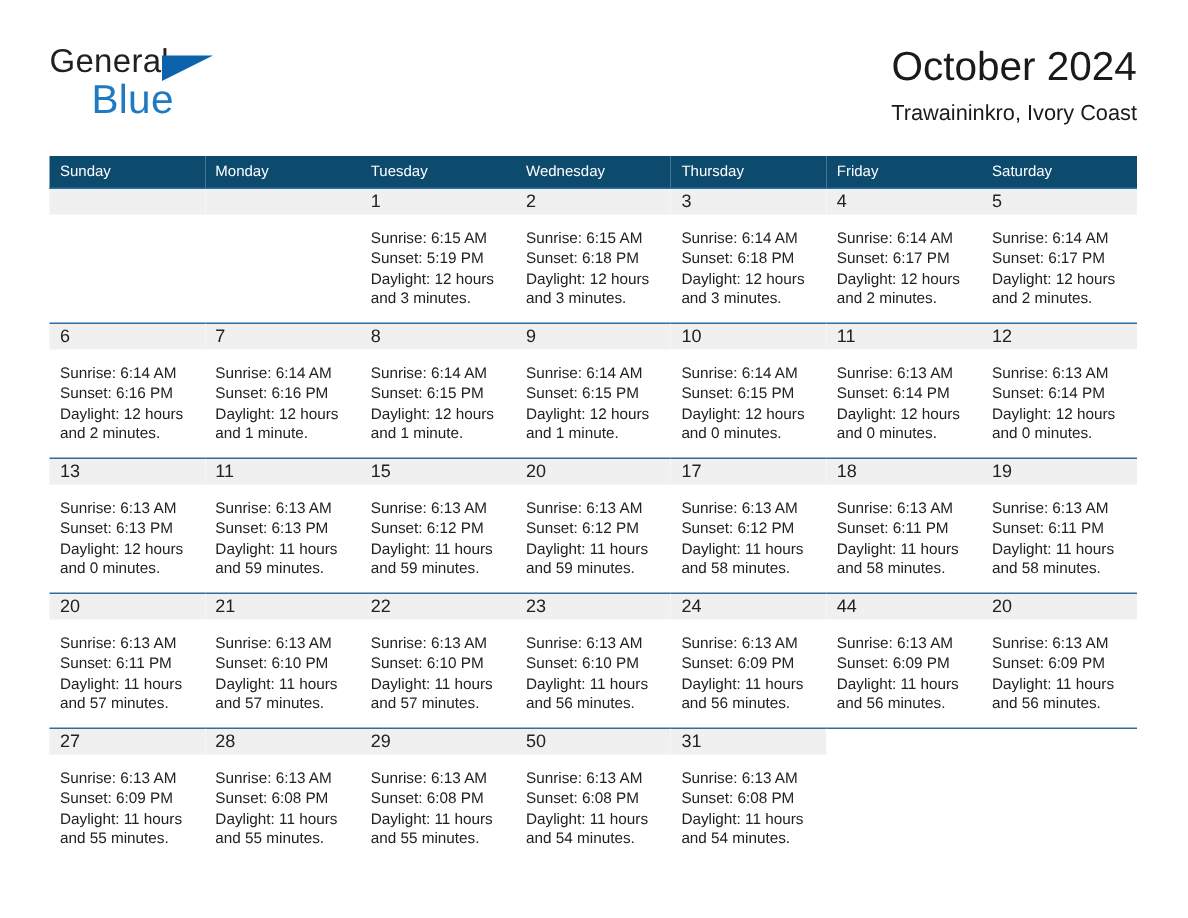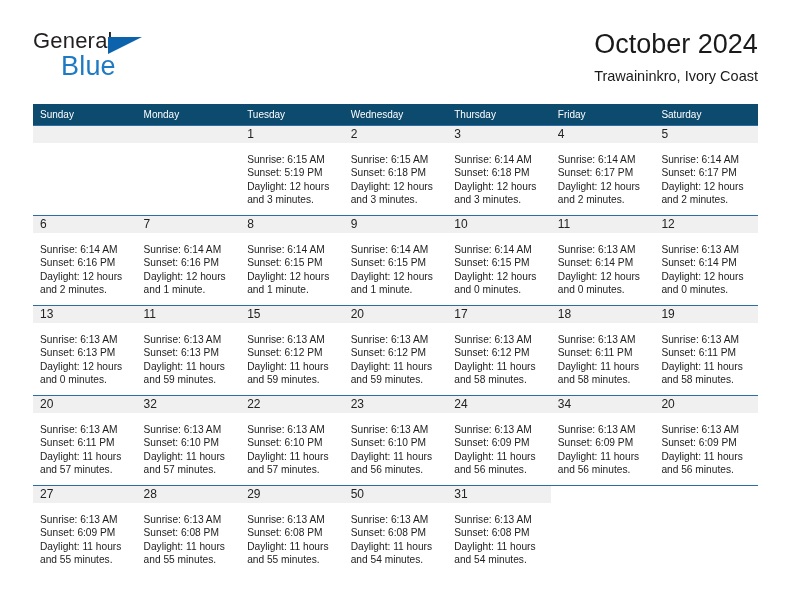--- a/index.html
+++ b/index.html
@@ -372,21 +372,21 @@
         <td>
           <div class="daynum-bar">20</div>
           <div class="cell-body">
             <div>Sunrise: 6:13 AM</div>
             <div>Sunset: 6:11 PM</div>
             <div>Daylight: 11 hours</div>
             <div>and 57 minutes.</div>
           </div>
         </td>
         <td>
-          <div class="daynum-bar">32</div>
+          <div class="daynum-bar">21</div>
           <div class="cell-body">
             <div>Sunrise: 6:13 AM</div>
             <div>Sunset: 6:10 PM</div>
             <div>Daylight: 11 hours</div>
             <div>and 57 minutes.</div>
           </div>
         </td>
         <td>
           <div class="daynum-bar">22</div>
           <div class="cell-body">
@@ -408,21 +408,21 @@
         <td>
           <div class="daynum-bar">24</div>
           <div class="cell-body">
             <div>Sunrise: 6:13 AM</div>
             <div>Sunset: 6:09 PM</div>
             <div>Daylight: 11 hours</div>
             <div>and 56 minutes.</div>
           </div>
         </td>
         <td>
-          <div class="daynum-bar">34</div>
+          <div class="daynum-bar">44</div>
           <div class="cell-body">
             <div>Sunrise: 6:13 AM</div>
             <div>Sunset: 6:09 PM</div>
             <div>Daylight: 11 hours</div>
             <div>and 56 minutes.</div>
           </div>
         </td>
         <td>
           <div class="daynum-bar">20</div>
           <div class="cell-body">

